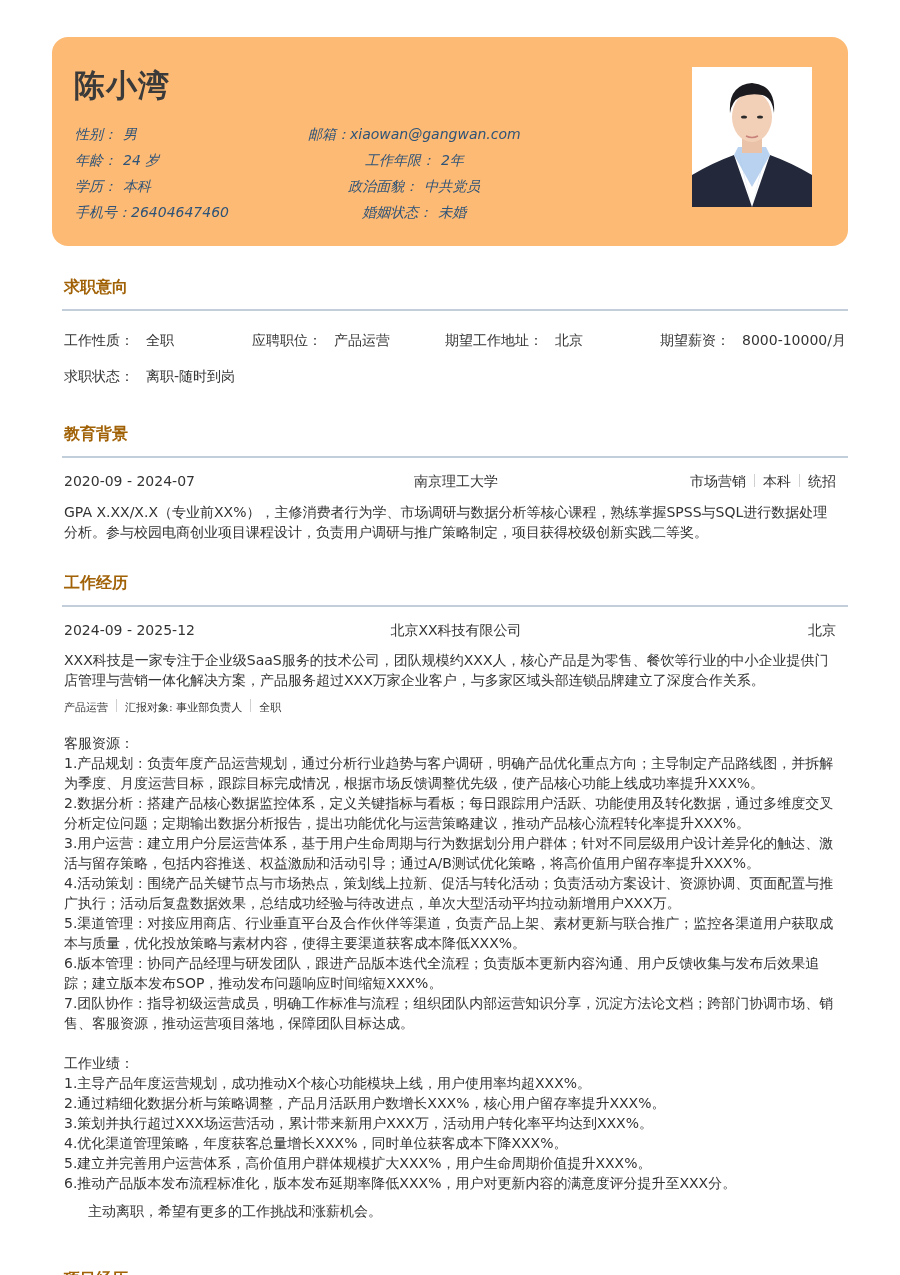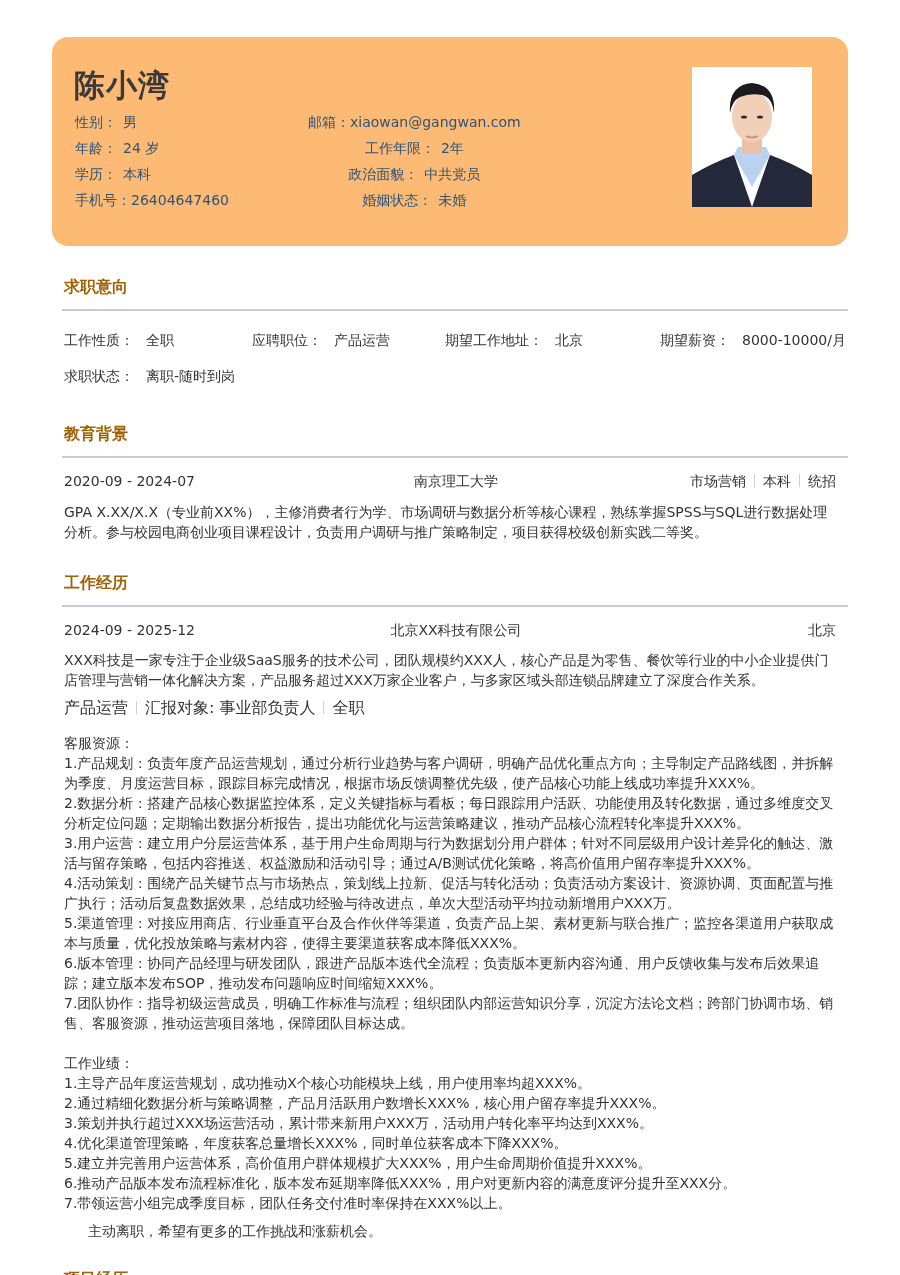--- a/index.html
+++ b/index.html
@@ -9,21 +9,21 @@
     color: #333333;
   }
   .header-card {
     position: absolute; left: 52px; top: 37px; width: 796px; height: 209px;
     background: #fdba74; border-radius: 16px;
   }
   .name {
     position: absolute; left: 22px; top: 28px;
     font-size: 31px; font-weight: bold; color: #3a3a3a; letter-spacing: 1px;
   }
-  .info-col { position: absolute; top: 72px; }
+  .info-col { position: absolute; top: 84px; font-style: italic; }
   .info-col.left { left: 23px; }
   .info-col.right { left: 256px; text-align: center; }
   .info-row {
     height: 26px; line-height: 26px; font-size: 14px; color: #2e5378; white-space: nowrap;
   }
   .info-row .lbl { margin-right: 6px; }
   .photo {
     position: absolute; left: 640px; top: 30px; width: 120px; height: 140px;
     background: #ffffff; overflow: hidden;
   }
@@ -38,21 +38,21 @@
   .row-3 {
     position: relative; height: 20px; line-height: 20px; font-size: 14px; color: #333;
   }
   .row-3 .l { position: absolute; left: 0; }
   .row-3 .c { position: absolute; left: 0; right: 0; text-align: center; }
   .row-3 .r { position: absolute; right: 12px; }
   .sep { display: inline-block; width: 1px; height: 13px; background: #d0d0d0; margin: 0 8px; vertical-align: -1px; }
   .intent-row { position: relative; height: 20px; font-size: 14px; line-height: 20px; }
   .intent-row span.item { position: absolute; white-space: nowrap; }
   .intent-row .v { margin-left: 12px; }
-  .tags { font-size: 16px; line-height: 20px; color: #333; }
+  .tags { font-size: 11px; line-height: 20px; color: #333; }
 </style>
 </head>
 <body>
 
 <div class="header-card">
   <div class="name">陈小湾</div>
 
   <div class="info-col left">
     <div class="info-row"><span class="lbl">性别：</span><span>男</span></div>
     <div class="info-row"><span class="lbl">年龄：</span><span>24 岁</span></div>
@@ -143,21 +143,20 @@
   </div>
 
   <div class="body-text" style="margin-top:20px;">
     <div>工作业绩：</div>
     <div>1.主导产品年度运营规划，成功推动X个核心功能模块上线，用户使用率均超XXX%。</div>
     <div>2.通过精细化数据分析与策略调整，产品月活跃用户数增长XXX%，核心用户留存率提升XXX%。</div>
     <div>3.策划并执行超过XXX场运营活动，累计带来新用户XXX万，活动用户转化率平均达到XXX%。</div>
     <div>4.优化渠道管理策略，年度获客总量增长XXX%，同时单位获客成本下降XXX%。</div>
     <div>5.建立并完善用户运营体系，高价值用户群体规模扩大XXX%，用户生命周期价值提升XXX%。</div>
     <div>6.推动产品版本发布流程标准化，版本发布延期率降低XXX%，用户对更新内容的满意度评分提升至XXX分。</div>
-    <div>7.带领运营小组完成季度目标，团队任务交付准时率保持在XXX%以上。</div>
   </div>
 
   <div class="body-text" style="margin-top:8px;margin-left:24px;">主动离职，希望有更多的工作挑战和涨薪机会。</div>
 </div>
 
 <div class="section" style="top:1268px;">
   <div class="sec-title">项目经历</div>
 </div>
 
 </body></html>

